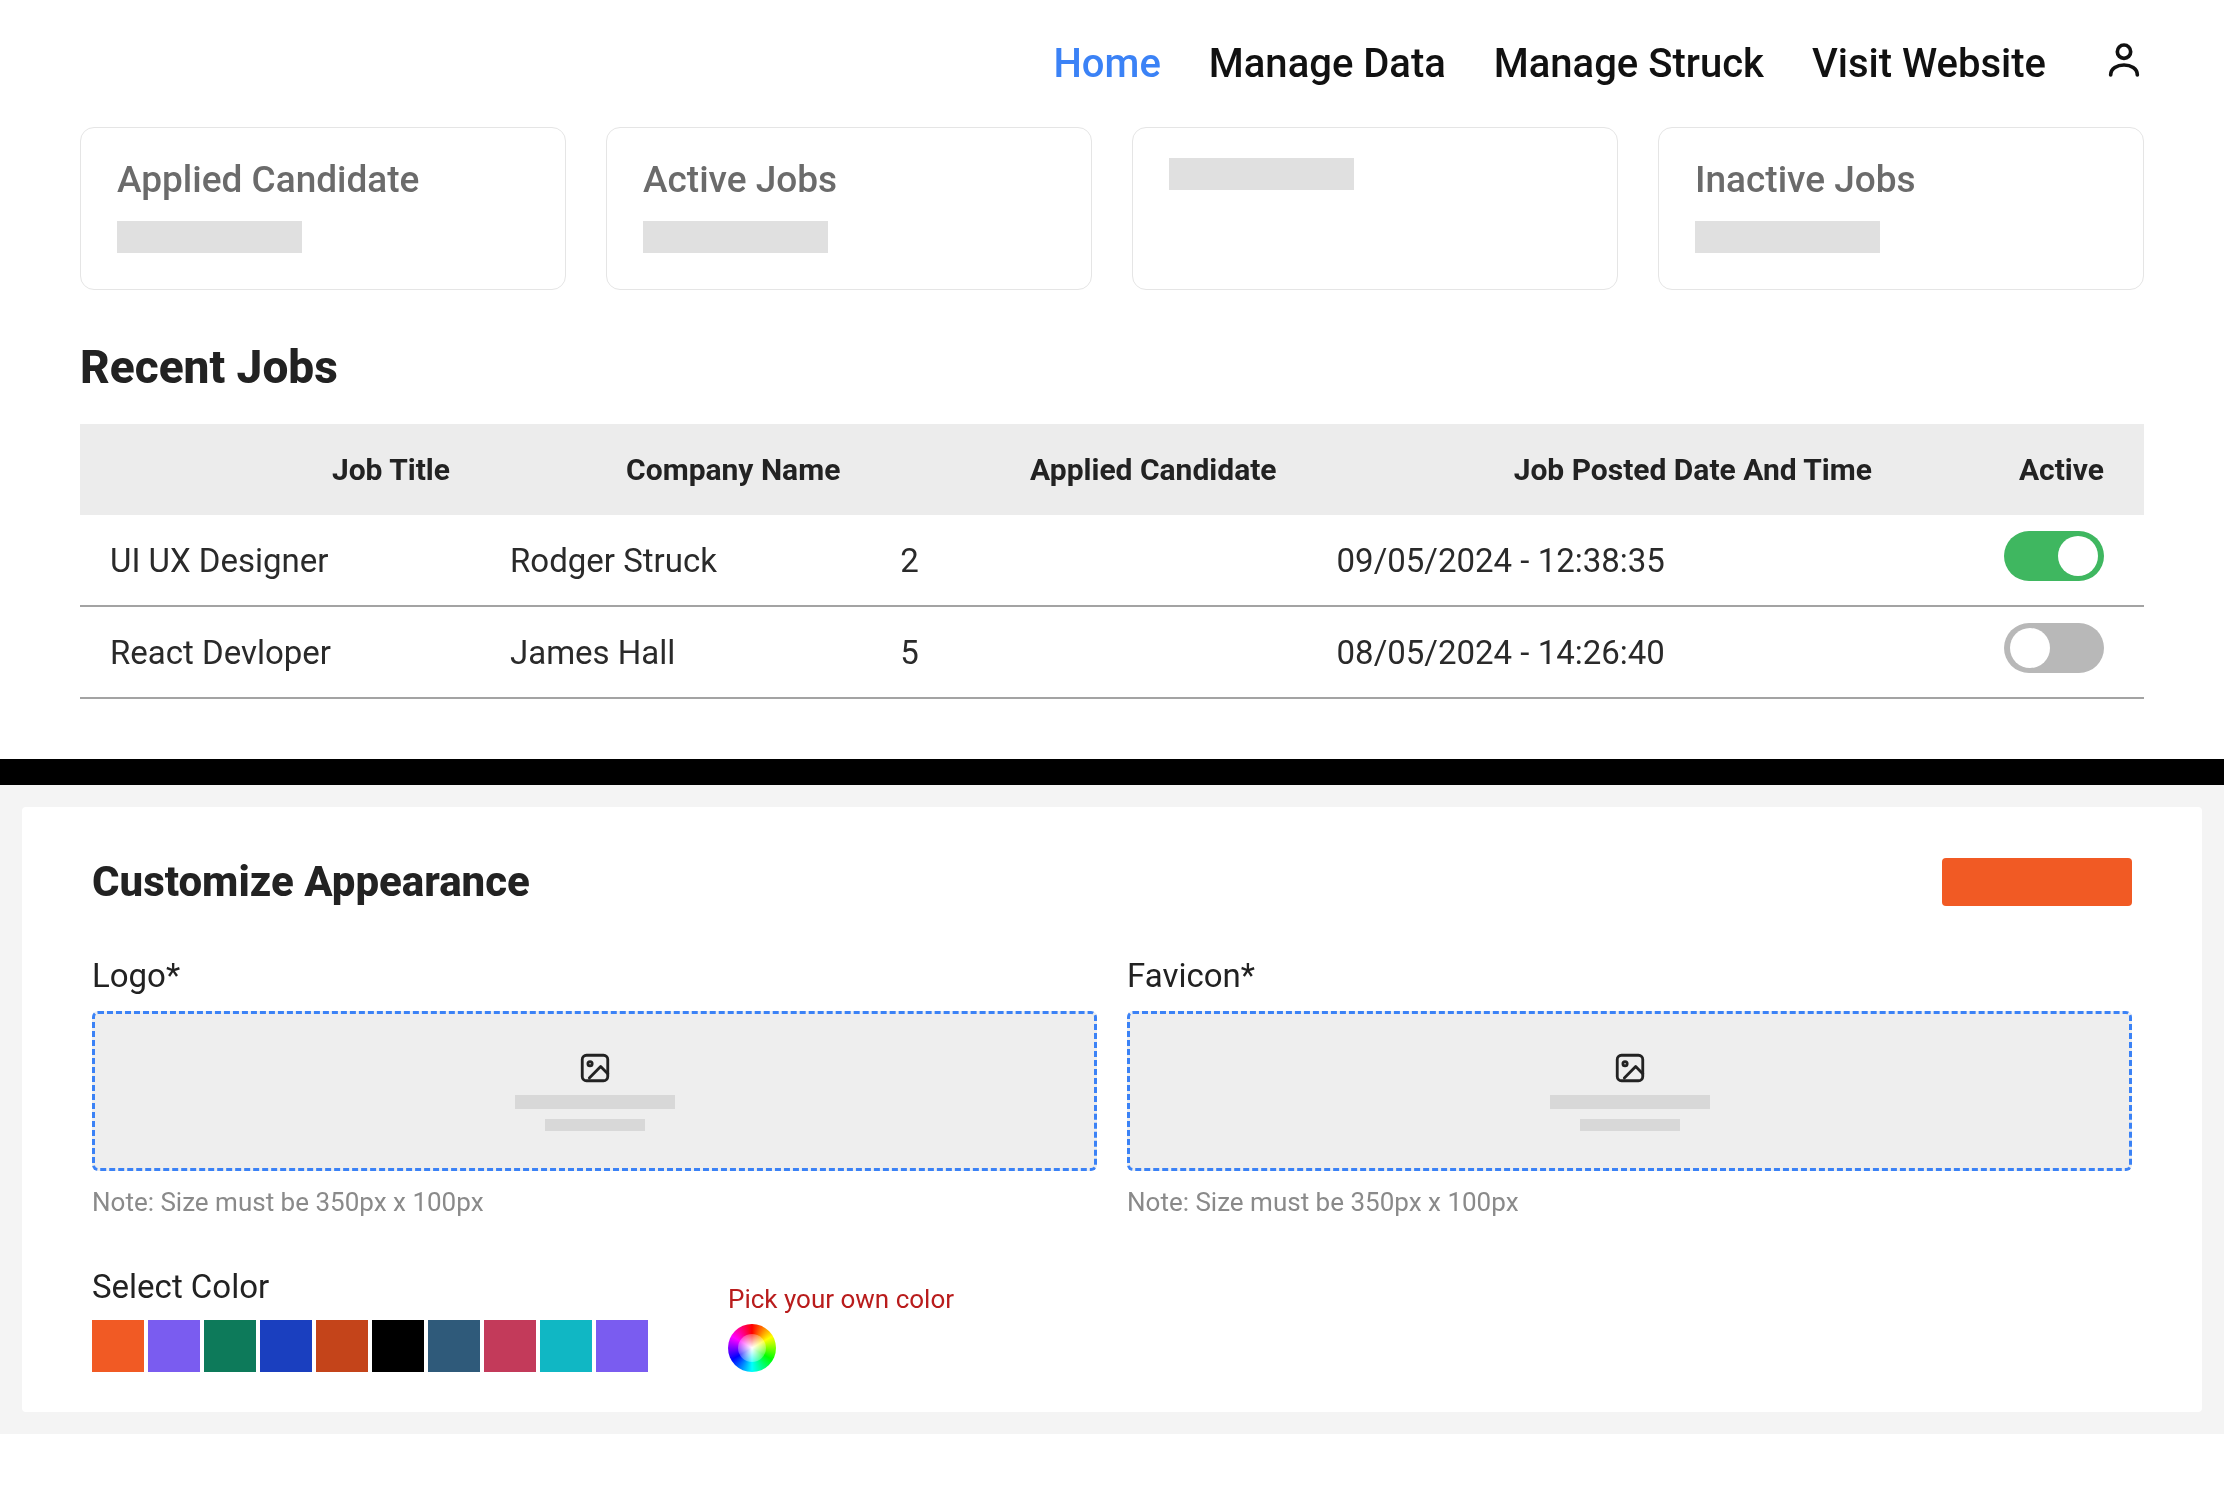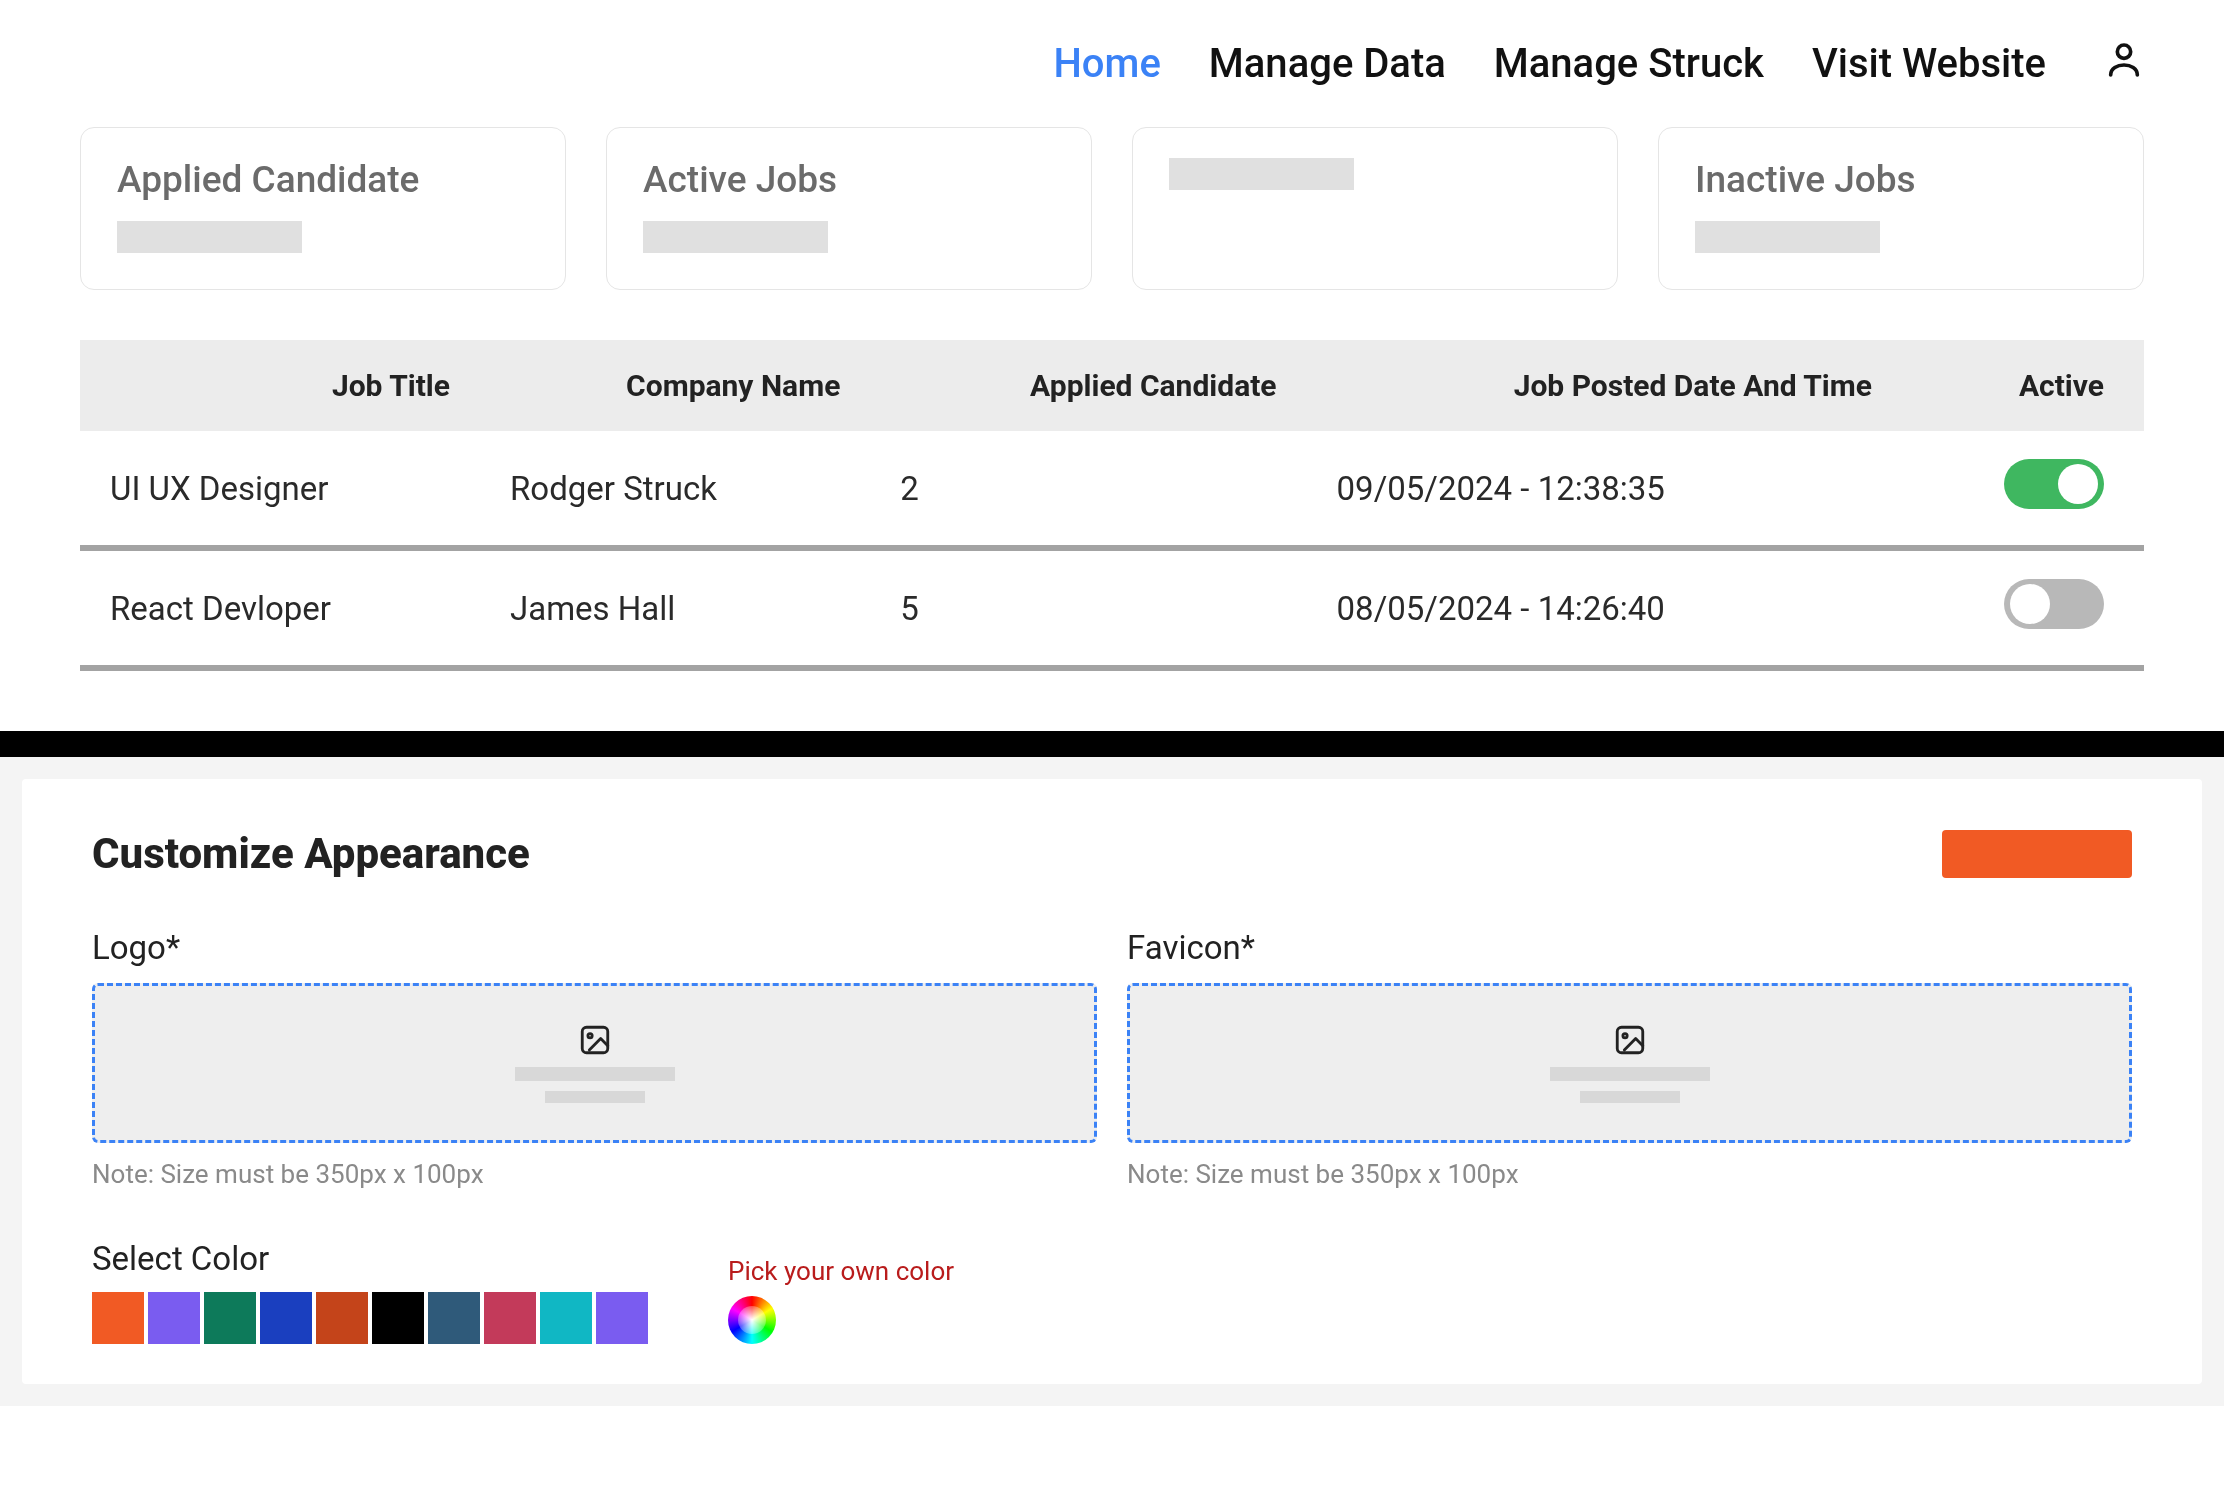--- a/index.html
+++ b/index.html
@@ -16,21 +16,21 @@
 .stat-card { flex: 1; border: 1px solid #e5e5e5; border-radius: 14px; padding: 30px 36px 36px 36px; }
 .stat-label { font-size: 37px; font-weight: 500; color: #6b6b6b; margin-bottom: 20px; }
 .stat-placeholder { width: 185px; height: 32px; background: #e0e0e0; }
 
 
 .section { padding: 50px 80px 0 80px; }
 .section-title { font-size: 46px; font-weight: 800; color: #222; margin-bottom: 30px; }
 
 .table { width: 100%; border-collapse: collapse; }
 .table thead th { background: #ececec; font-size: 30px; font-weight: 700; color: #222; text-align: right; padding: 28px 30px; }
-.table tbody td { font-size: 33px; color: #2a2a2a; padding: 28px 30px; border-bottom: 6px solid #a3a3a3; }
+.table tbody td { font-size: 33px; color: #2a2a2a; padding: 16px 30px; border-bottom: 2px solid #a3a3a3; }
 .table th:last-child, .table td:last-child { text-align: right; padding-right: 40px; }
 
 
 .toggle { display: inline-block; width: 100px; height: 50px; border-radius: 25px; position: relative; }
 .toggle.on { background: #3fb760; }
 .toggle.off { background: #b8b8b8; }
 .toggle .knob { position: absolute; width: 40px; height: 40px; background: #fff; border-radius: 50%; top: 5px; }
 .toggle.on .knob { right: 6px; }
 .toggle.off .knob { left: 6px; }
 
@@ -87,20 +87,21 @@
   <div class="stat-card">
     <div class="stat-placeholder"></div>
   </div>
   <div class="stat-card">
     <div class="stat-label">Inactive Jobs</div>
     <div class="stat-placeholder"></div>
   </div>
 </div>
 
 <div class="section">
+  <div class="section-title">Recent Jobs</div>
   <table class="table">
     <thead>
       <tr>
         <th>Job Title</th>
         <th>Company Name</th>
         <th>Applied Candidate</th>
         <th>Job Posted Date And Time</th>
         <th>Active</th>
       </tr>
     </thead>

